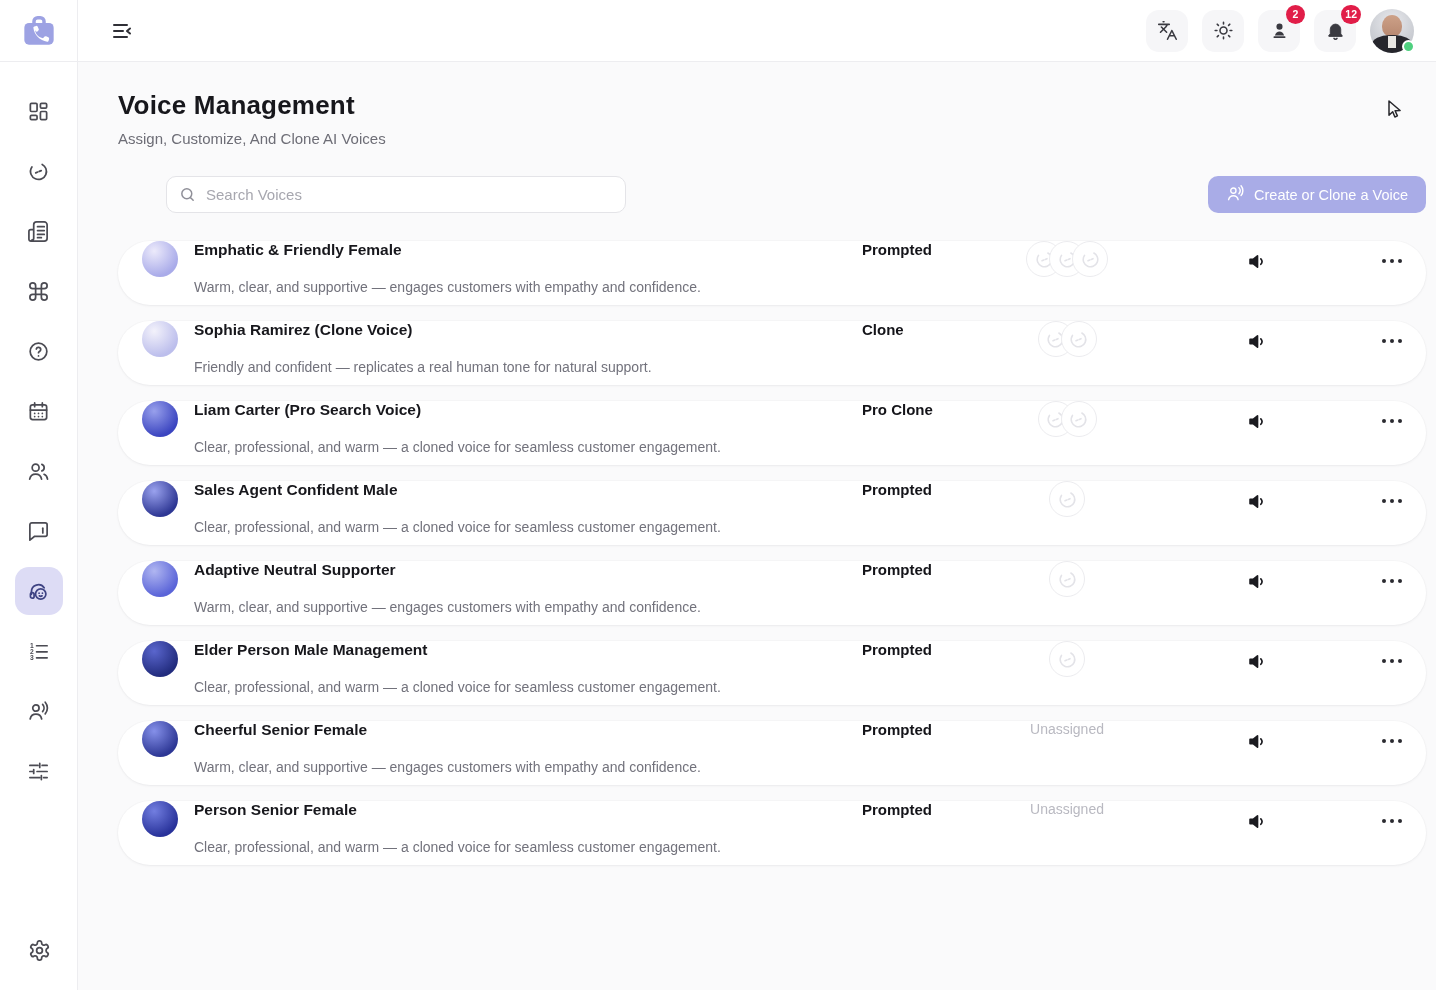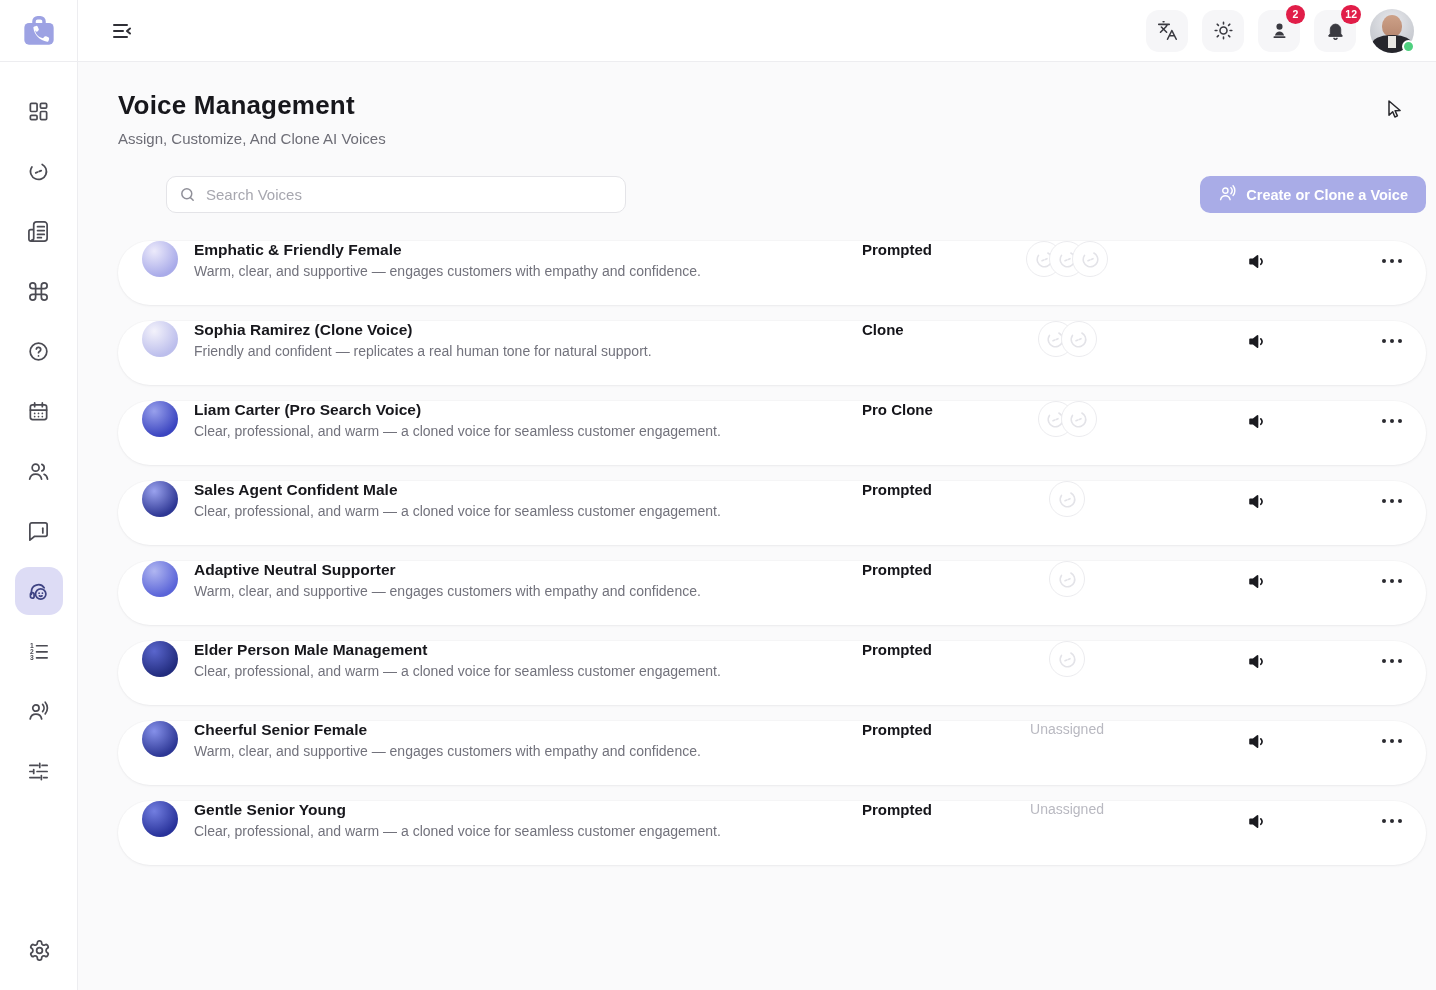--- a/index.html
+++ b/index.html
@@ -45,32 +45,32 @@
   .page-subtitle { margin-top:9px; font-size:15px; color:#6d6d76; }
 
   .toolbar { margin-top:29px; display:flex; align-items:center; justify-content:space-between;margin-left:48px; }
   .search-wrap { position:relative; width:460px; }
   .search-input { width:100%; height:37px; border:1px solid #e4e4e8; border-radius:10px; background:#fff;
                   padding:0 12px 0 39px; font-size:15px; color:#3a3a41; outline:none;
                   font-family:"Liberation Sans", sans-serif; }
   .search-input::placeholder { color:#a7a7af; }
   .search-icon { position:absolute; left:13px; top:10px; color:#8f8f98; }
   .create-btn { height:37px; display:flex; align-items:center; gap:9px; padding:0 18px; border:none;
-                border-radius:10px; background:#a9ace7; color:#ffffff; font-size:14.5px; font-weight:700;
+                border-radius:10px; background:#a9ace7; color:#ffffff; font-size:14.5px; font-weight:400;
                 cursor:pointer; font-family:"Liberation Sans", sans-serif; }
 
   
   .voice-list { margin-top:28px; display:flex; flex-direction:column; gap:16px; }
   .voice-row { height:64px; background:#ffffff; border-radius:32px; display:flex; align-items:flex-start;
                padding:0 14px 0 24px; box-shadow:0 1px 3px rgba(20,20,30,.05), 0 0 0 1px rgba(20,20,30,.015);
                cursor:pointer; }
   .voice-avatar { width:36px; height:36px; border-radius:50%; flex:0 0 36px; }
   .voice-info { flex:1 1 auto; margin-left:16px; min-width:0; }
   .voice-name { font-size:15.5px; font-weight:700; color:#17171c; }
-  .voice-desc { margin-top:4px; font-size:14px; color:#72727c; }
+  .voice-desc { margin-top:20px; font-size:14px; color:#72727c; }
   .voice-type { width:130px; flex:0 0 130px; font-size:15px; font-weight:700; color:#141419; }
   .voice-assigned { width:150px; flex:0 0 150px; display:flex; align-items:center; justify-content:center; }
   .agent-badge { width:36px; height:36px; border-radius:50%; background:#fff; border:1px solid #ececef;
                  display:flex; align-items:center; justify-content:center; color:#e3e3e8; }
   .agent-badge + .agent-badge { margin-left:-13px; }
   .unassigned { font-size:14px; color:#b9b9c1; }
   .row-icon-btn { width:40px; height:40px; border:none; background:transparent; border-radius:50%;
                   display:flex; align-items:center; justify-content:center; cursor:pointer; color:#1b1b20; }
   .play-btn { margin-left:95px; }
   .more-btn { margin-left:95px; }
@@ -496,21 +496,21 @@
       <span class="dots">
             <i></i>
             <i></i>
             <i></i>
           </span>
     </button>
   </div>
       <div class="voice-row">
     <div class="voice-avatar" style="background: radial-gradient(circle at 34% 28%, rgb(114, 126, 224) 0%, rgb(40, 50, 154) 72%);"></div>
     <div class="voice-info">
-      <div class="voice-name">Gentle Senior Young</div>
+      <div class="voice-name">Person Senior Female</div>
       <div class="voice-desc">Clear, professional, and warm — a cloned voice for seamless customer engagement.</div>
     </div>
     <div class="voice-type">Prompted</div>
     <div class="voice-assigned">
           <span class="unassigned">Unassigned</span>
         </div>
     <button class="row-icon-btn play-btn">
       <svg width="21" height="21" viewBox="0 0 24 24" fill="none" stroke="currentColor" stroke-width="1.9" stroke-linecap="round" stroke-linejoin="round">
         <path d="M3.5 9.5v5H7l5 4v-13l-5 4z" fill="currentColor" stroke="currentColor"></path>
         <path d="M15.8 9a4.6 4.6 0 0 1 0 6.2"></path>

